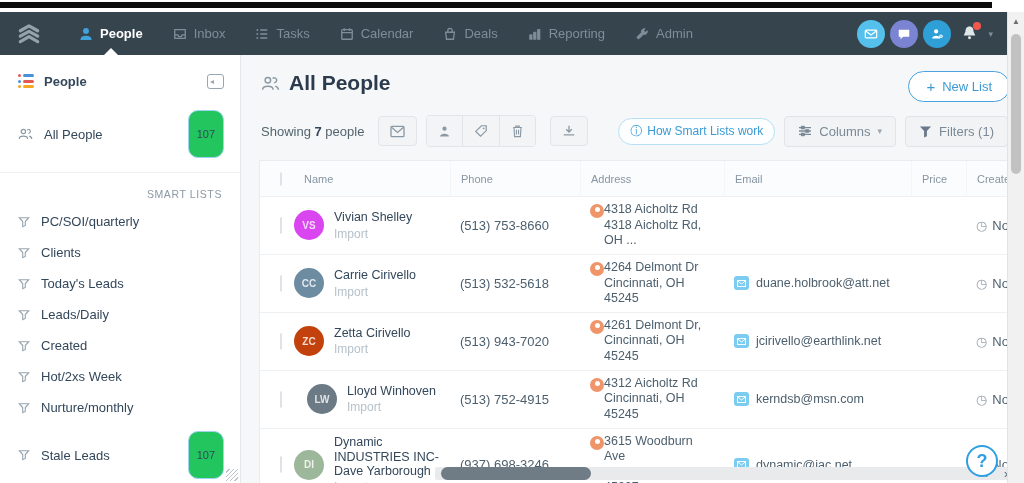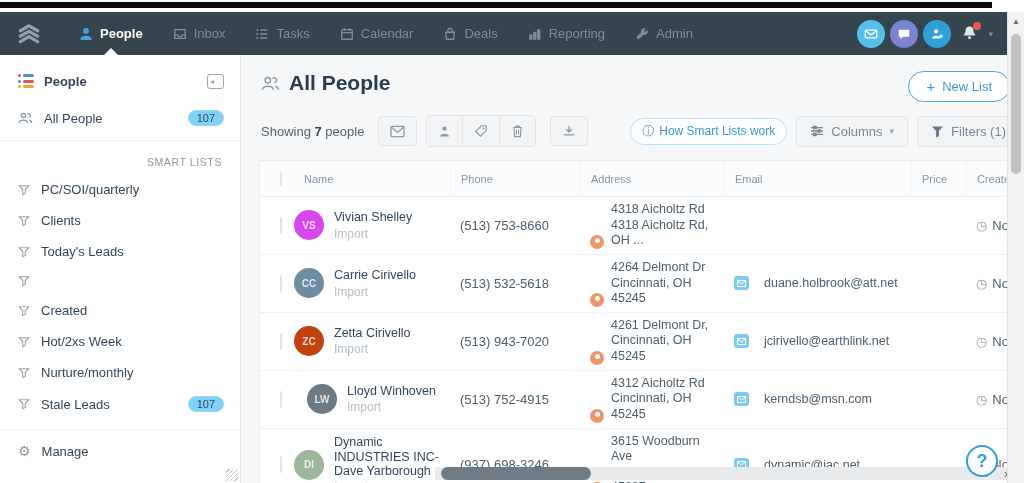--- a/index.html
+++ b/index.html
@@ -39,38 +39,38 @@
   .sb-header { display:flex; align-items:center; gap:10px; padding:18px 16px 12px 18px; }
   .sb-title { font-size:13px; font-weight:bold; color:#33475b; flex:1; }
   .tri-icon { width:16px; height:16px; display:flex; flex-direction:column; justify-content:space-between; padding:1px 0; }
   .tri-icon .r { display:flex; align-items:center; gap:2px; height:3px; }
   .tri-icon .dot { width:3px; height:3px; border-radius:50%; }
   .tri-icon .bar { height:3px; border-radius:2px; flex:1; }
   .collapse-btn { width:17px; height:15px; border:1.5px solid #98a6b1; border-radius:3px; color:#98a6b1; font-size:8px; display:flex; align-items:center; justify-content:flex-start; padding-left:2px; }
   .sb-row { display:flex; align-items:center; gap:11px; padding:9px 16px 9px 18px; font-size:13px; color:#33475b; cursor:pointer; }
   .sb-row .grow { flex:1; }
   .sb-allpeople { padding-bottom:14px; border-bottom:1px solid #eef1f4; }
-  .count-badge { border:1px solid #9fd4f0; border-radius:10px; padding:1px 8px; font-size:11px; color:#33475b; background:#7dd3fc; }
+  .count-badge { border:1px solid #9fd4f0; border-radius:10px; padding:17px 8px; font-size:11px; color:#33475b; background:#22c55e; }
   .sb-section { font-size:10.5px; letter-spacing:.6px; color:#8a99a5; padding:15px 18px 6px 18px;text-align:right; }
   .sb-item { display:flex; align-items:center; gap:11px; padding:8px 16px 8px 18px; font-size:13px; color:#33475b; cursor:pointer; }
   .sb-item .grow { flex:1; }
   .sb-manage { border-top:1px solid #eef1f4; margin-top:9px; padding:13px 18px; display:flex; align-items:center; gap:11px; font-size:13px; color:#33475b; }
   .gear-glyph { color:#8a99a5; font-size:14px; }
   .resize-grip { position:absolute; right:2px; bottom:2px; width:12px; height:12px;
      background:repeating-linear-gradient(135deg, transparent 0 2px, #b9c2c9 2px 3px); }
 
   
   .main-header { display:flex; align-items:flex-start; justify-content:space-between; padding:16px 14px 0 20px; }
   .title-wrap { display:flex; align-items:center; gap:9px; }
   .page-title { font-size:21px; font-weight:bold; color:#2b3b4d; }
   .btn-newlist { height:31px; border:1px solid #4aa3df; background:#fff; color:#3b9ad4; border-radius:16px; font-size:13px; display:flex; align-items:center; gap:7px; padding:0 17px; cursor:pointer; }
   .btn-newlist .plus { font-size:15px; }
 
   
-  .toolbar { display:flex; align-items:center; padding:13px 4px 0 20px; }
+  .toolbar { display:flex; align-items:center; padding:13px 16px 0 20px; }
   .showing { font-size:13px; color:#54646f; }
   .showing b { color:#33475b; }
   .tb-btn { height:30px; background:#f2f4f6; border:1px solid #e1e5e9; display:flex; align-items:center; justify-content:center; padding:0 11px; cursor:pointer; }
   .tb-single { border-radius:4px; margin-left:14px; }
   .tb-group { display:flex; margin-left:9px; border:1px solid #e1e5e9; border-radius:4px; overflow:hidden; }
   .tb-group .tb-btn { border:none; border-left:1px solid #e1e5e9; }
   .tb-group .tb-btn:first-child { border-left:none; }
   .toolbar-right { margin-left:auto; display:flex; align-items:center; gap:9px; }
   .pill-link { border:1px solid #b5e0f5; border-radius:14px; background:#fcfeff; color:#3b9ad4; font-size:12px; padding:4px 11px; display:flex; align-items:center; gap:5px; cursor:pointer; }
   .btn-gray { height:31px; background:#f1f3f5; border:1px solid #e0e4e8; border-radius:4px; color:#7b8a96; font-size:13px; display:flex; align-items:center; gap:7px; padding:0 13px; cursor:pointer; }
@@ -82,25 +82,25 @@
   .th-row { background:#fbfcfd; min-height:36px; }
   .th { font-size:11px; color:#8795a3; padding:0 10px; }
   .td { padding:5px 10px; font-size:13px; color:#4c5f6d; overflow:hidden; }
   .cell-border { border-left:1px solid #f3f5f7; height:100%; display:flex; align-items:center; }
   .row { min-height:45px; background:#fff; }
   .checkbox { width:16px; height:16px; border:1.5px solid #dfe3e7; border-radius:4px; background:#fff; margin-left:10px; cursor:pointer; }
   .name-cell { display:flex; align-items:center; gap:10px; padding:5px 8px 5px 0; overflow:hidden; }
   .avatar { min-width:30px; width:30px; height:30px; border-radius:50%; color:rgba(255,255,255,.8); font-size:10px; font-weight:bold; display:flex; align-items:center; justify-content:center; }
   .pname { font-size:12.5px; color:#33475b; line-height:1.15; }
   .ptag { font-size:12px; color:#b6c1ca; margin-top:2px; }
-  .addr-cell { display:flex; align-items:flex-end; gap:7px; }
+  .addr-cell { display:flex; align-items:flex-start; }
   .pin { min-width:14px; width:14px; height:14px; border-radius:50%; background:#f0956a; position:relative; margin-top:2px; }
   .pin::after { content:""; position:absolute; left:4.5px; top:3px; width:5px; height:5px; border-radius:50%; background:#fff; }
   .addr-lines { font-size:12.5px; line-height:1.25; color:#4c5f6d; }
-  .email-cell { display:flex; align-items:center; gap:15px; }
+  .email-cell { display:flex; align-items:center; gap:7px; }
   .email-chip { min-width:15px; width:15px; height:14px; border-radius:3px; background:#7ccbf0; color:#fff; font-size:9px; display:flex; align-items:center; justify-content:center; }
   .email-text { font-size:12.5px; color:#4c5f6d; white-space:nowrap; }
   .created-cell { display:flex; align-items:center; gap:5px; white-space:nowrap; }
   .clock { color:#9aa7b2; font-size:13px; }
 
   
   .hscroll { position:absolute; left:194px; right:4px; bottom:3px; height:13px; background:#e8eaec; border-radius:2px; }
   .hscroll-thumb { position:absolute; left:6px; top:0; width:150px; height:13px; background:#6f7b85; border-radius:7px; cursor:grab; }
   .hscroll-arrows { position:absolute; right:12px; top:0; height:13px; display:flex; align-items:center; gap:16px; color:#5a6a76; font-size:12px; }
   .help-btn { position:absolute; right:26px; bottom:6px; width:32px; height:32px; border-radius:50%; background:#fff; border:2px solid #2e9fe0; color:#2e9fe0; font-size:18px; font-weight:bold; display:flex; align-items:center; justify-content:center; cursor:pointer; }
@@ -288,20 +288,21 @@
         </svg>
       </span>
     <span class="grow">Today's Leads</span>
   </div>
   <div class="sb-item">
     <span>
         <svg width="12" height="12" viewBox="0 0 14 14" fill="none" stroke="#97a5b0" stroke-width="1.3">
           <path d="M1.5 2 h11 L8.5 6.5 V11 l-3 1.5 V6.5 z"></path>
         </svg>
       </span>
+    <span class="grow">Leads/Daily</span>
   </div>
   <div class="sb-item">
     <span>
         <svg width="12" height="12" viewBox="0 0 14 14" fill="none" stroke="#97a5b0" stroke-width="1.3">
           <path d="M1.5 2 h11 L8.5 6.5 V11 l-3 1.5 V6.5 z"></path>
         </svg>
       </span>
     <span class="grow">Created</span>
   </div>
   <div class="sb-item">

